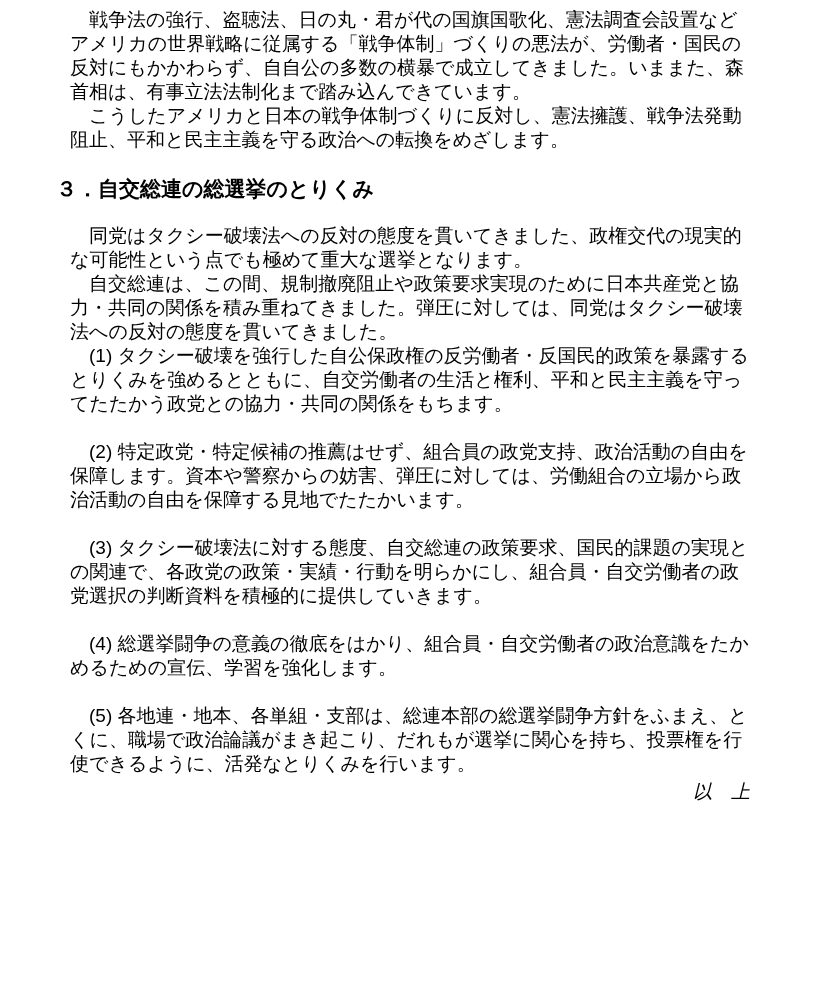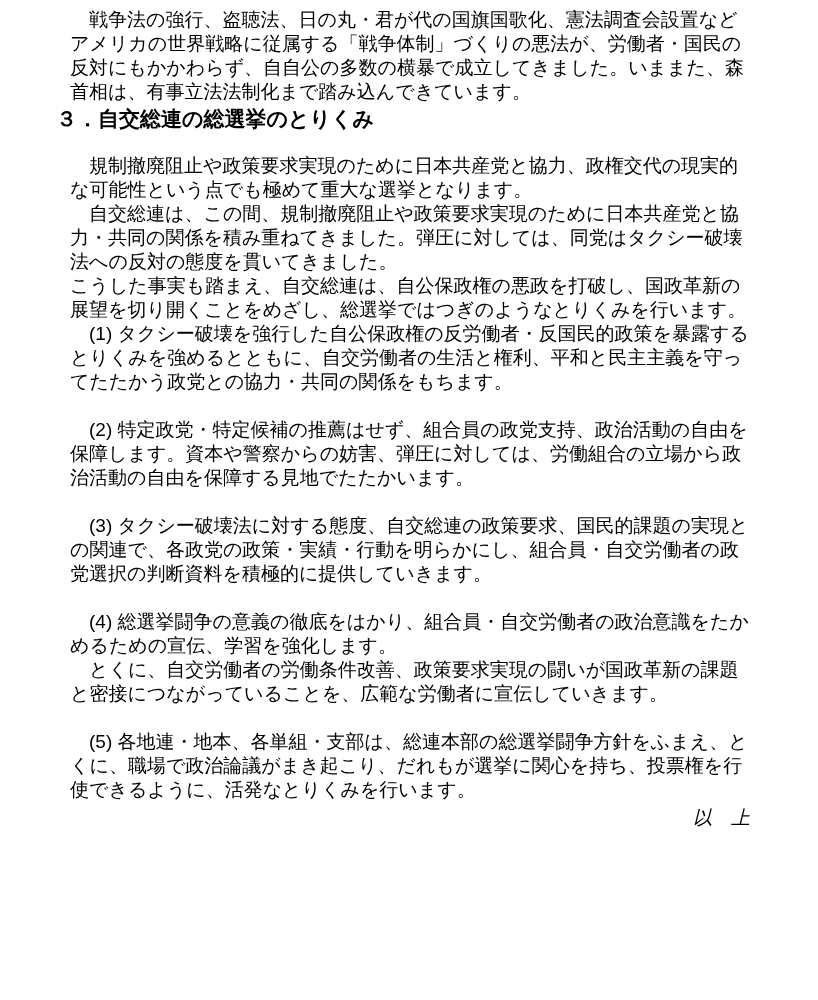--- a/index.html
+++ b/index.html
@@ -24,58 +24,57 @@
     font-size: 19px;
     line-height: 24px;
     text-align: left;
     letter-spacing: 0;
     word-break: normal;
   }
   .para.gap {
     margin-top: 24px;
   }
   .heading {
-    margin: 2px 0 22px 0;
+    margin: 24px 0 22px 0;
     font-size: 21px;
     line-height: 26px;
     font-weight: bold;
   }
   .closing {
     margin: 4px 0 0 14px;
     width: 680px;
     font-size: 19px;
     line-height: 24px;
     text-align: right;
     font-style: italic;
   }
 </style>
 </head>
 <body>
 
 <div class="page">
 
   <p class="para">　戦争法の強行、盗聴法、日の丸・君が代の国旗国歌化、憲法調査会設置などアメリカの世界戦略に従属する「戦争体制」づくりの悪法が、労働者・国民の反対にもかかわらず、自自公の多数の横暴で成立してきました。いままた、森首相は、有事立法法制化まで踏み込んできています。</p>
 
+  <p class="para">　こうしたアメリカと日本の戦争体制づくりに反対し、憲法擁護、戦争法発動阻止、平和と民主主義を守る政治への転換をめざします。</p>
 
   <h2 class="heading">３．自交総連の総選挙のとりくみ</h2>
 
-  <p class="para">　規制撤廃阻止や政策要求実現のために日本共産党と協力、政権交代の現実的な可能性という点でも極めて重大な選挙となります。</p>
+  <p class="para">　同党はタクシー破壊法への反対の態度を貫いてきました、政権交代の現実的な可能性という点でも極めて重大な選挙となります。</p>
 
 
   <p class="para">　自交総連は、この間、規制撤廃阻止や政策要求実現のために日本共産党と協力・共同の関係を積み重ねてきました。弾圧に対しては、同党はタクシー破壊法への反対の態度を貫いてきました。</p>
 
-  <p class="para">こうした事実も踏まえ、自交総連は、自公保政権の悪政を打破し、国政革新の展望を切り開くことをめざし、総選挙ではつぎのようなとりくみを行います。</p>
 
   <p class="para">　(1) タクシー破壊を強行した自公保政権の反労働者・反国民的政策を暴露するとりくみを強めるとともに、自交労働者の生活と権利、平和と民主主義を守ってたたかう政党との協力・共同の関係をもちます。</p>
 
   <p class="para gap">　(2) 特定政党・特定候補の推薦はせず、組合員の政党支持、政治活動の自由を保障します。資本や警察からの妨害、弾圧に対しては、労働組合の立場から政治活動の自由を保障する見地でたたかいます。</p>
 
   <p class="para gap">　(3) タクシー破壊法に対する態度、自交総連の政策要求、国民的課題の実現との関連で、各政党の政策・実績・行動を明らかにし、組合員・自交労働者の政党選択の判断資料を積極的に提供していきます。</p>
 
   <p class="para gap">　(4) 総選挙闘争の意義の徹底をはかり、組合員・自交労働者の政治意識をたかめるための宣伝、学習を強化します。</p>
 
-  <p class="para">　とくに、自交労働者の労働条件改善、政策要求実現の闘いが国政革新の課題と密接につながっていることを、広範な労働者に宣伝していきます。</p>
 
   <p class="para gap">　(5) 各地連・地本、各単組・支部は、総連本部の総選挙闘争方針をふまえ、とくに、職場で政治論議がまき起こり、だれもが選挙に関心を持ち、投票権を行使できるように、活発なとりくみを行います。</p>
 
   <p class="closing">以　上</p>
 
 </div>
 
 </body></html>

